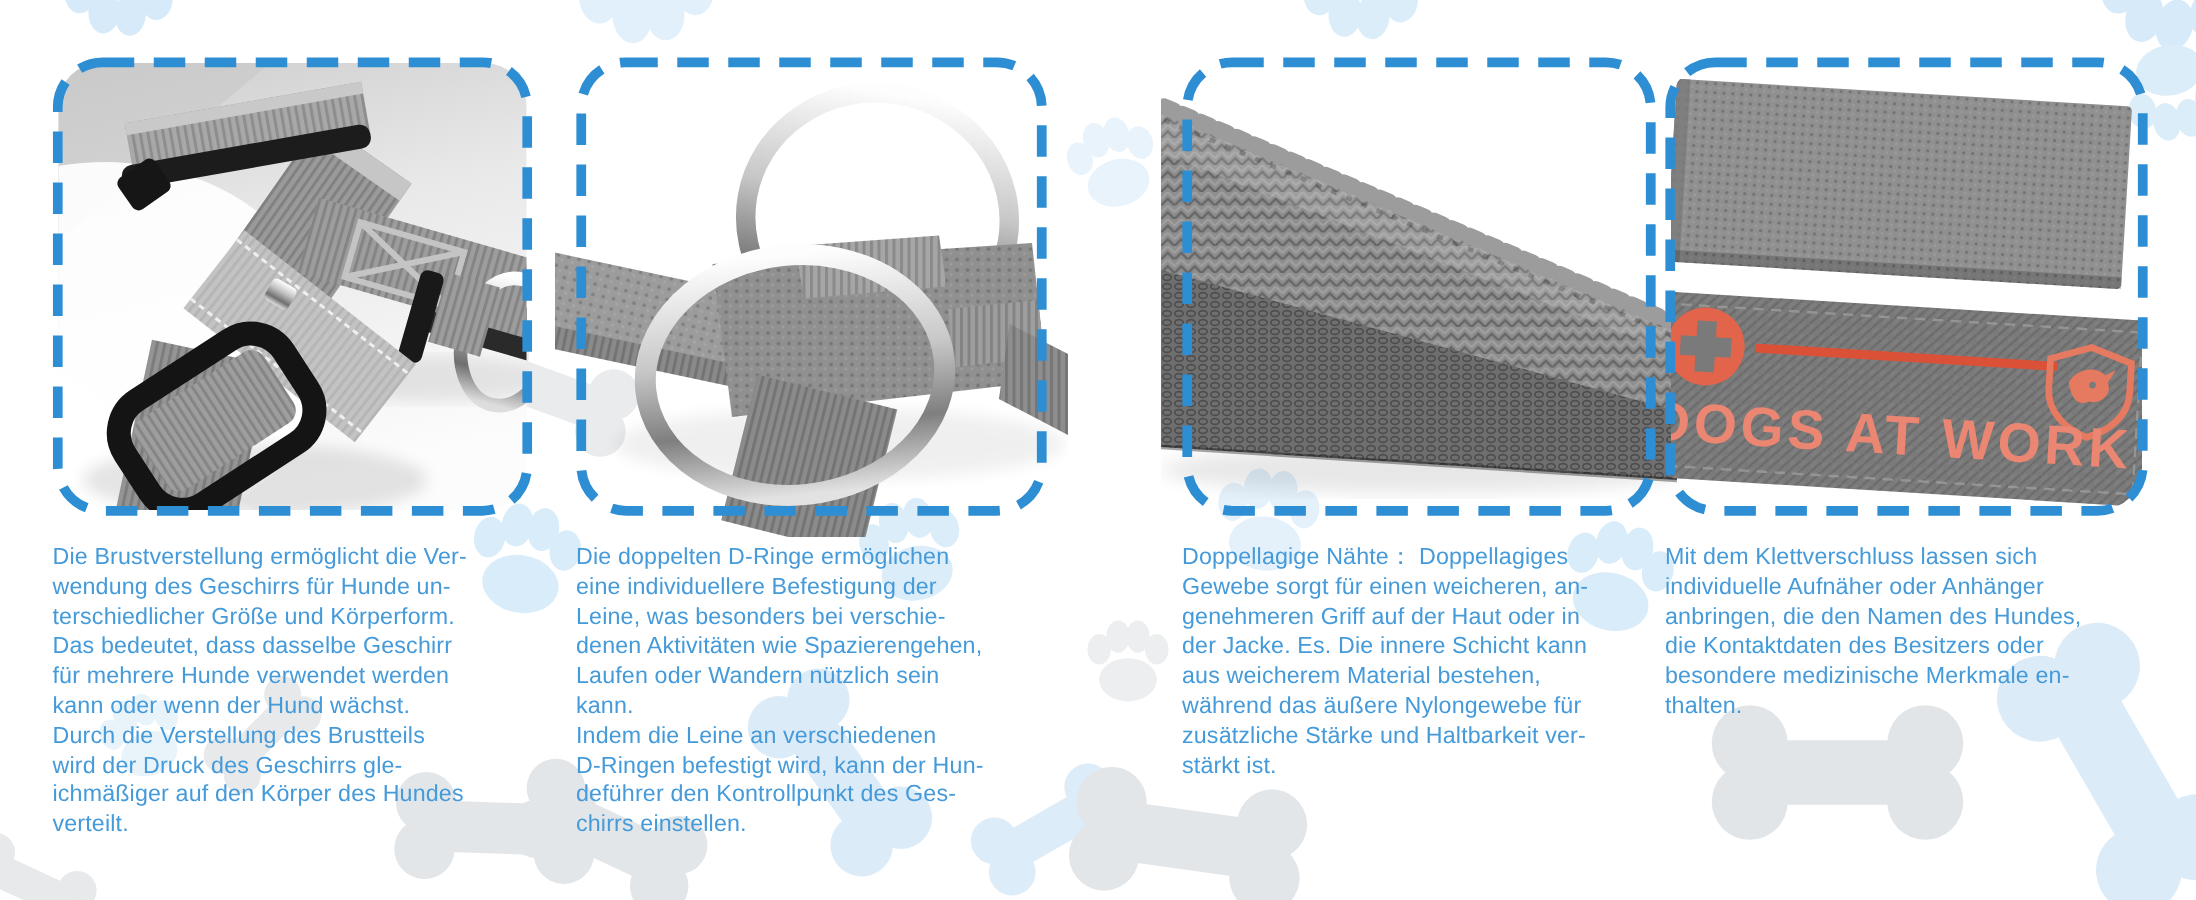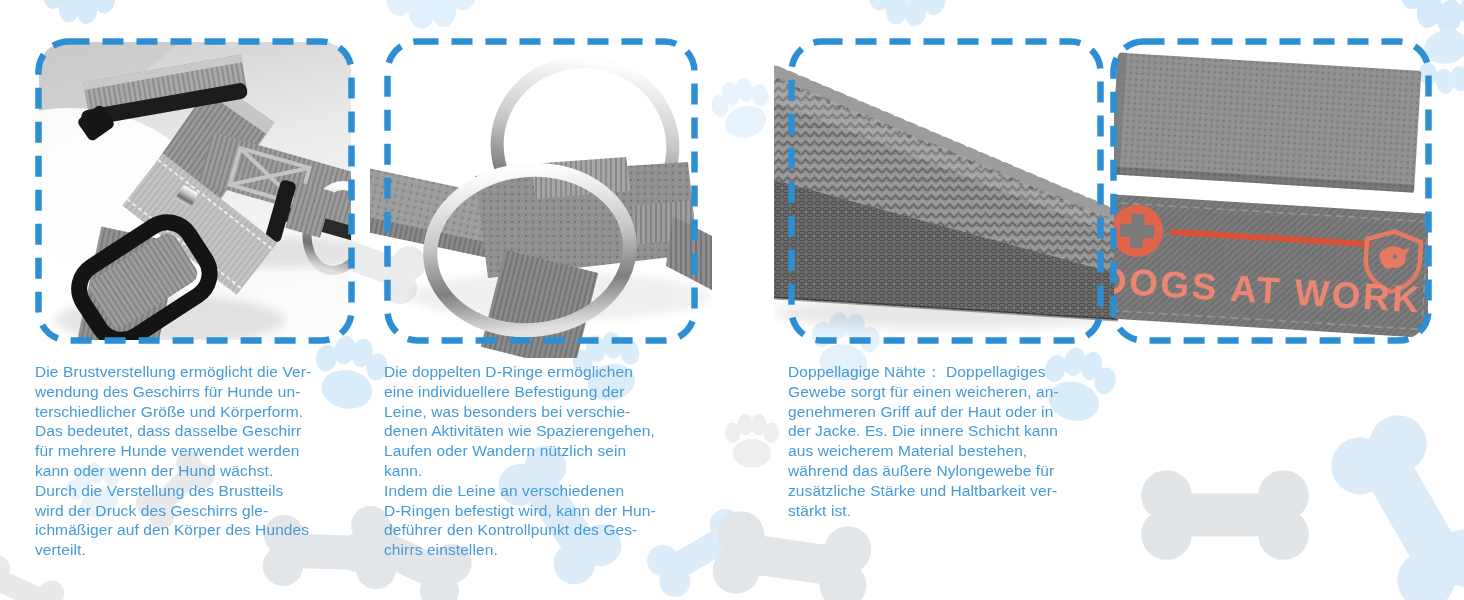--- a/index.html
+++ b/index.html
@@ -327,15 +327,21 @@
               </g>
               <text x="157" y="265" text-anchor="middle" font-family="Liberation Sans, sans-serif" font-size="37" font-weight="bold" letter-spacing="2.5" fill="#ea8672">DOGS AT WORK</text>
             </g>
           </g>
         </g>
       </svg>
       <svg class="frame" viewBox="0 0 322 306" preserveAspectRatio="none">
         <rect x="3.5" y="3.5" width="315" height="299" rx="30" fill="none" stroke="#2e8ed3" stroke-width="6.5" stroke-dasharray="21 13"></rect>
       </svg>
     </div>
+    <p class="caption">Mit dem Klettverschluss lassen sich
+individuelle Aufnäher oder Anhänger
+anbringen, die den Namen des Hundes,
+die Kontaktdaten des Besitzers oder
+besondere medizinische Merkmale en-
+thalten.</p>
   </div>
 
 </div>
 
 </body></html>

